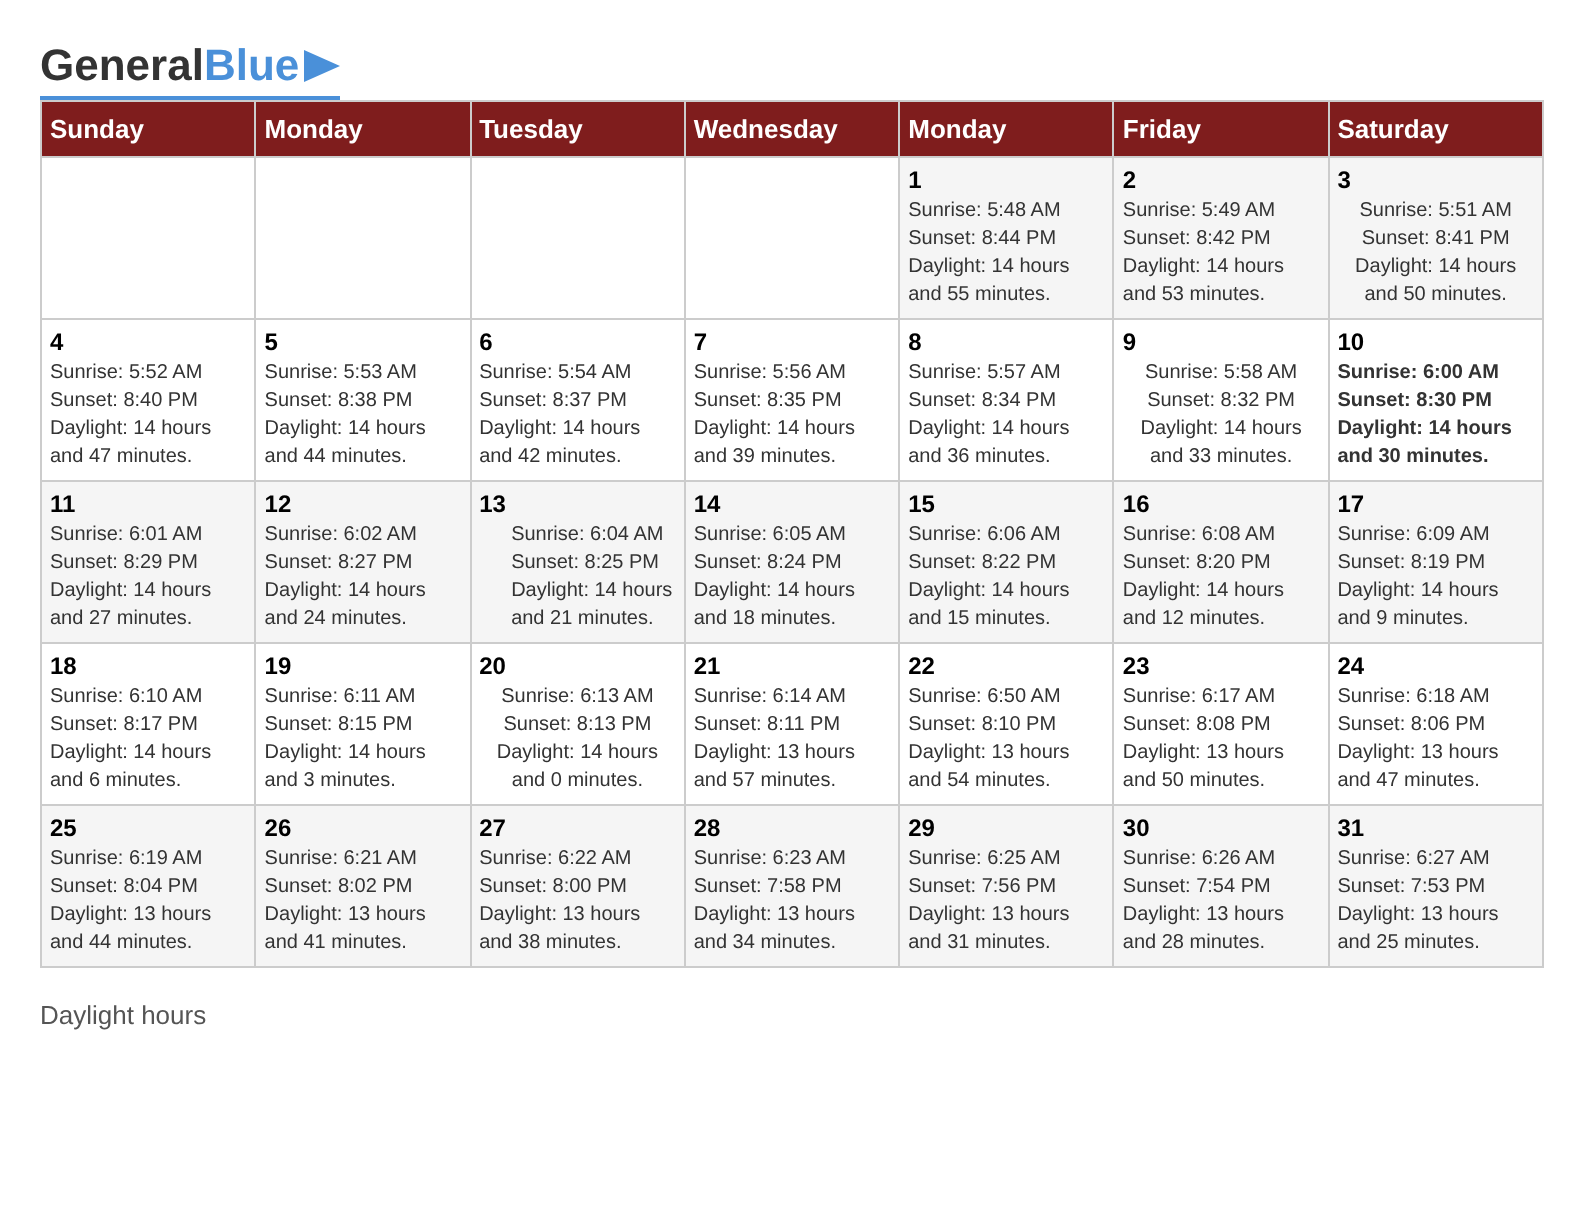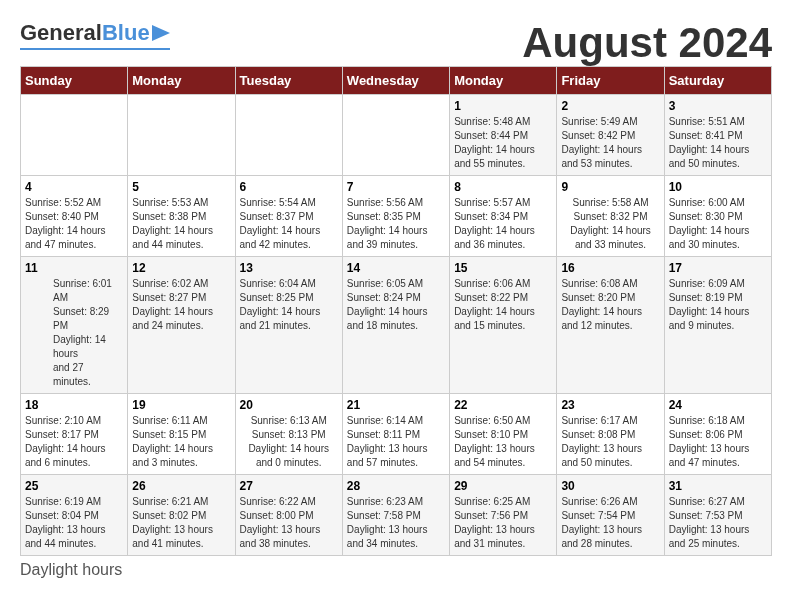--- a/index.html
+++ b/index.html
@@ -70,41 +70,40 @@
     }
     .day-info {
       font-size: 10px;
       color: #333;
       line-height: 1.4;
     }
     .empty-cell {
       background: #fff !important;
     }
     .footer {
-      margin-top: 5px;
-      font-size: 16px;
+      margin-top: 16px;
+      font-size: 13px;
       color: #555;
     }
   </style>
 </head>
 <body>
 
 <div class="header">
   <div class="logo">
     <div style="display:flex; align-items:center;">
       <span style="font-size:22px;font-weight:bold;color:#333;">General</span>
       <span style="font-size:22px;font-weight:bold;color:#4a90d9;">Blue</span>
       <svg width="18" height="16" viewBox="0 0 18 16" style="margin-left:2px;">
         <polygon points="0,0 18,8 0,16" fill="#4a90d9"></polygon>
       </svg>
     </div>
     <div style="height:2px;background:#4a90d9;width:100%;margin-top:2px;"></div>
   </div>
   <div class="title-block">
-    <h1>August 2024</h1>
   </div>
 </div>
 
 <table class="calendar">
   <thead>
     <tr>
     <th>Sunday</th>
         <th>Monday</th>
         <th>Tuesday</th>
         <th>Wednesday</th>
@@ -128,21 +127,21 @@
         </td>
         <td>
           <span class="day-number">2</span>
           <div class="day-info" style="white-space: pre-line;">Sunrise: 5:49 AM
 Sunset: 8:42 PM
 Daylight: 14 hours
 and 53 minutes.</div>
         </td>
         <td>
           <span class="day-number">3</span>
-          <div class="day-info" style="white-space: pre-line;">Sunrise: 5:51 AM
+          <div class="day-info" style="white-space: pre-line; text-align: center;">Sunrise: 5:51 AM
 Sunset: 8:41 PM
 Daylight: 14 hours
 and 50 minutes.</div>
         </td>
       </tr>
       <tr>
         <td>
           <span class="day-number">4</span>
           <div class="day-info" style="white-space: pre-line;">Sunrise: 5:52 AM
 Sunset: 8:40 PM
@@ -179,44 +178,44 @@
         </td>
         <td>
           <span class="day-number">9</span>
           <div class="day-info" style="white-space: pre-line; text-align: center;">Sunrise: 5:58 AM
 Sunset: 8:32 PM
 Daylight: 14 hours
 and 33 minutes.</div>
         </td>
         <td>
           <span class="day-number">10</span>
-          <div class="day-info" style="white-space: pre-line;">Sunrise: 6:00 AM
+          <div class="day-info" style="white-space: pre-line; font-weight: bold;">Sunrise: 6:00 AM
 Sunset: 8:30 PM
 Daylight: 14 hours
 and 30 minutes.</div>
         </td>
       </tr>
       <tr>
         <td>
           <span class="day-number">11</span>
-          <div class="day-info" style="white-space: pre-line; margin-left: 28px;">Sunrise: 6:01 AM
+          <div class="day-info" style="white-space: pre-line;">Sunrise: 6:01 AM
 Sunset: 8:29 PM
 Daylight: 14 hours
 and 27 minutes.</div>
         </td>
         <td>
           <span class="day-number">12</span>
           <div class="day-info" style="white-space: pre-line;">Sunrise: 6:02 AM
 Sunset: 8:27 PM
 Daylight: 14 hours
 and 24 minutes.</div>
         </td>
         <td>
           <span class="day-number">13</span>
-          <div class="day-info" style="white-space: pre-line;">Sunrise: 6:04 AM
+          <div class="day-info" style="white-space: pre-line; margin-left: 16px;">Sunrise: 6:04 AM
 Sunset: 8:25 PM
 Daylight: 14 hours
 and 21 minutes.</div>
         </td>
         <td>
           <span class="day-number">14</span>
           <div class="day-info" style="white-space: pre-line;">Sunrise: 6:05 AM
 Sunset: 8:24 PM
 Daylight: 14 hours
 and 18 minutes.</div>
@@ -239,21 +238,21 @@
           <span class="day-number">17</span>
           <div class="day-info" style="white-space: pre-line;">Sunrise: 6:09 AM
 Sunset: 8:19 PM
 Daylight: 14 hours
 and 9 minutes.</div>
         </td>
       </tr>
       <tr>
         <td>
           <span class="day-number">18</span>
-          <div class="day-info" style="white-space: pre-line;">Sunrise: 2:10 AM
+          <div class="day-info" style="white-space: pre-line;">Sunrise: 6:10 AM
 Sunset: 8:17 PM
 Daylight: 14 hours
 and 6 minutes.</div>
         </td>
         <td>
           <span class="day-number">19</span>
           <div class="day-info" style="white-space: pre-line;">Sunrise: 6:11 AM
 Sunset: 8:15 PM
 Daylight: 14 hours
 and 3 minutes.</div>

